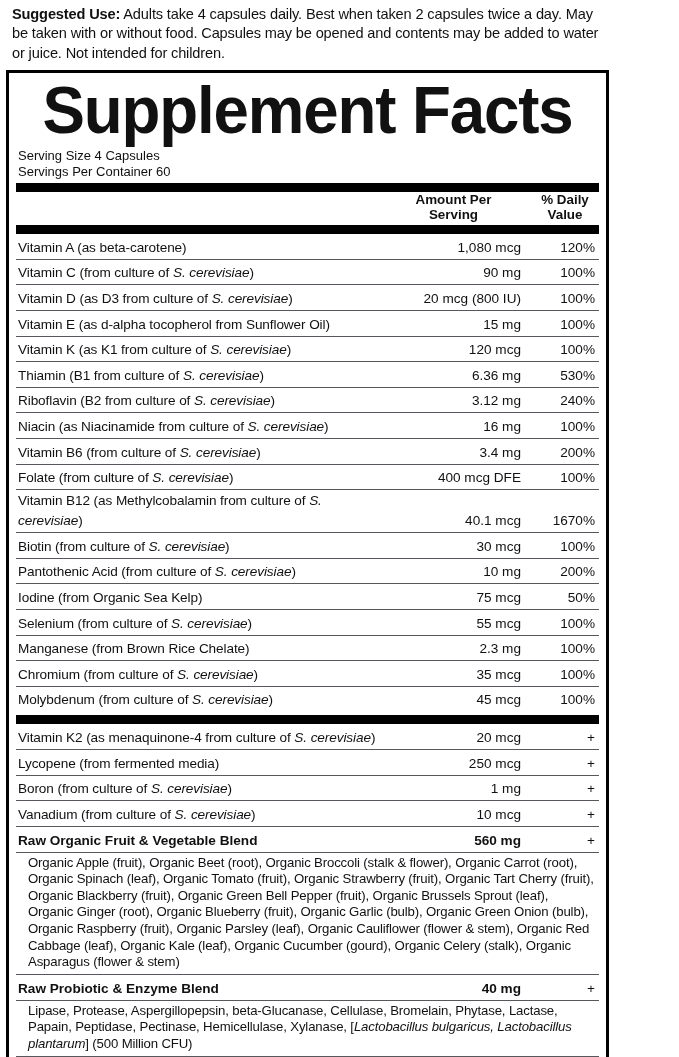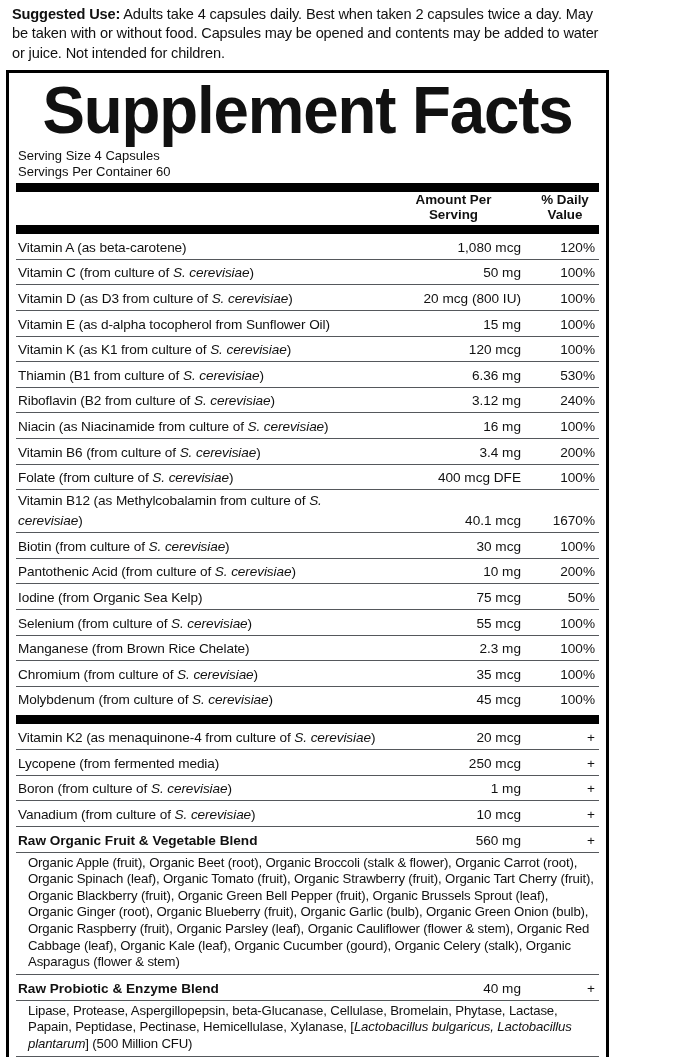--- a/index.html
+++ b/index.html
@@ -105,21 +105,21 @@
   tr.nut td.dv     { text-align: right; padding-right: 4px; }
 
   tr.blend > td {
     border-top: 1.2px solid #55585c;
     height: 23px;
     line-height: 20px;
     font-weight: bold;
     padding: 1px 0 1px 0;
   }
   tr.blend td.name   { text-align: left;  padding-left: 2px; }
-  tr.blend td.amount { text-align: right; padding-right: 10px; font-weight: normal;}
+  tr.blend td.amount { text-align: right; padding-right: 10px; font-weight: bold;}
   tr.blend td.dv     { text-align: right; padding-right: 4px; font-weight: normal;}
 
   tr.sub > td {
     border-top: 1.2px solid #55585c;
     font-size: 13.2px;
     line-height: 16.6px;
     padding: 2px 4px 3px 12px;
     text-align: left;
     letter-spacing: -0.15px;
   }
@@ -176,21 +176,21 @@
           <col class="col-dv">
       </colgroup>
       <tbody id="tbody-primary">
           <tr class="nut">
             <td class="name">Vitamin A (as beta-carotene)</td>
             <td class="amount">1,080 mcg</td>
             <td class="dv">120%</td>
           </tr>
           <tr class="nut">
             <td class="name">Vitamin C (from culture of <i>S. cerevisiae</i>)</td>
-            <td class="amount">50 mg</td>
+            <td class="amount">90 mg</td>
             <td class="dv">100%</td>
           </tr>
           <tr class="nut">
             <td class="name">Vitamin D (as D3 from culture of <i>S. cerevisiae</i>)</td>
             <td class="amount">20 mcg (800 IU)</td>
             <td class="dv">100%</td>
           </tr>
           <tr class="nut">
             <td class="name">Vitamin E (as d-alpha tocopherol from Sunflower Oil)</td>
             <td class="amount">15 mg</td>

